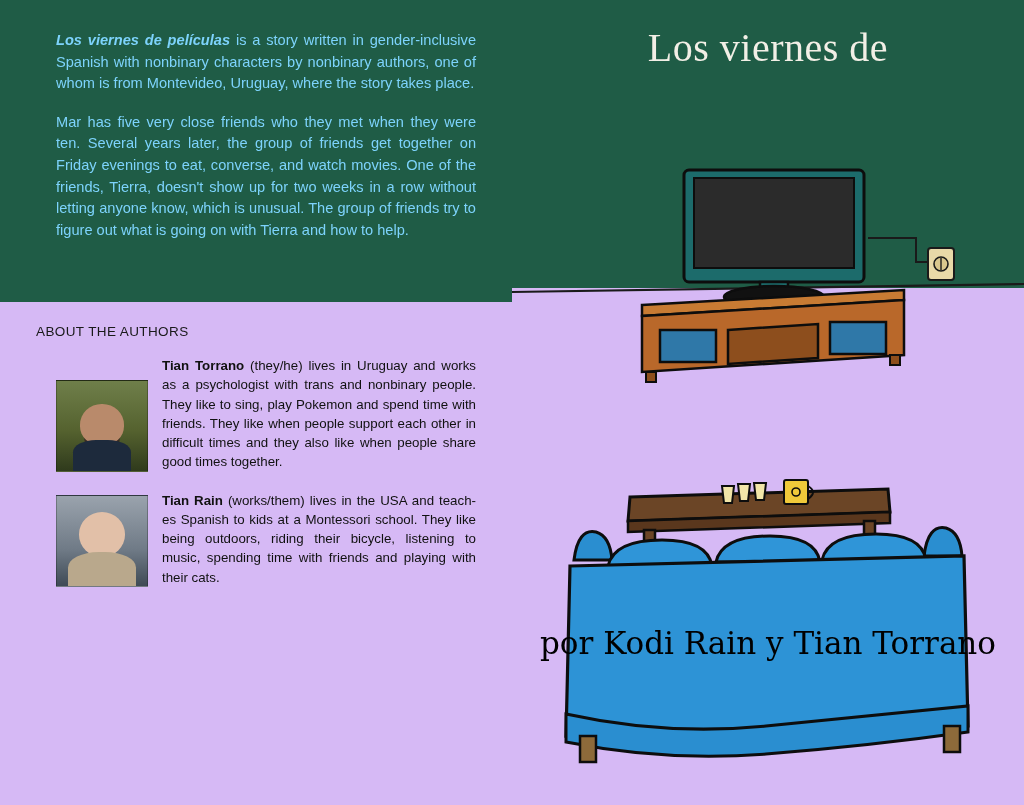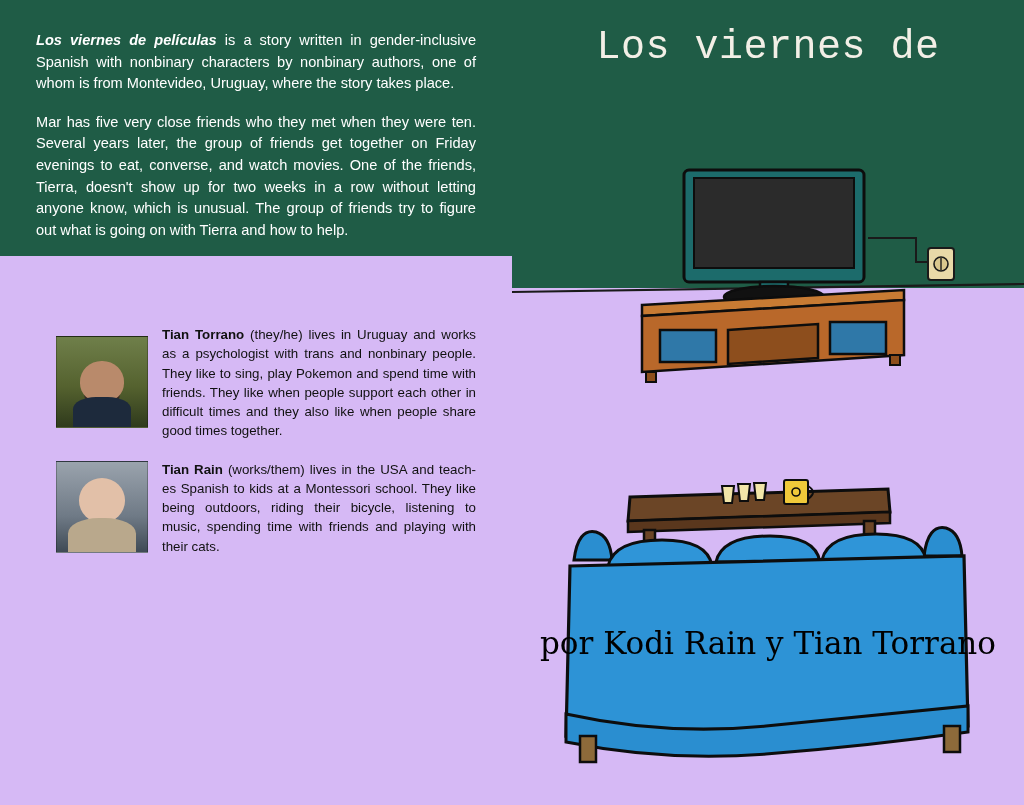--- a/index.html
+++ b/index.html
@@ -17,23 +17,24 @@
 
   
   .left-col {
     position: absolute;
     left: 0; top: 0;
     width: 512px; height: 805px;
   }
   .synopsis-block {
     position: absolute;
     left: 0; top: 0;
-    width: 512px; height: 256px;
+    width: 512px; height: 302px;
     background: #1f5c46;
-    color: #ffffff;
+    color: #7dd3fc;
+    padding-left: 20px;
   }
   .synopsis-inner {
     padding: 30px 36px 0 36px;
     font-size: 14.6px;
     line-height: 1.48;
     text-align: justify;
   }
   .synopsis-inner p { margin: 0 0 17px 0; }
   .title-em { font-style: italic; font-weight: bold; }
 
@@ -44,21 +45,21 @@
     padding: 22px 36px 0 36px;
   }
   .authors-heading {
     font-size: 13.5px;
     letter-spacing: .4px;
     color: #1a1a1a;
     margin-bottom: 16px;
   }
   .author-row {
     display: flex;
-    align-items: center;
+    align-items: flex-end;
     margin-bottom: 18px;
     padding-left: 20px;
   }
   .author-photo {
     width: 92px; height: 92px;
     flex: 0 0 92px;
     margin-right: 14px;
     border: 1px solid rgba(0,0,0,.25);
     position: relative;
     overflow: hidden;
@@ -121,21 +122,21 @@
     left: 0; top: 0;
     width: 512px; height: 300px;
     background: #1f5c46;
   }
   .cover-title {
     position: absolute;
     left: 512px; top: 24px;
     width: 512px;
     text-align: center;
     color: #f2efe6;
-    font-family: Liberation Mono, monospace;
+    font-family: Liberation Serif, serif;
     font-size: 40px;
     line-height: 1.18;
     letter-spacing: .5px;
     z-index: 6;
   }
   .byline {
     position: absolute;
     left: 512px; top: 625px;
     width: 512px;
     text-align: center;
@@ -158,20 +159,21 @@
   <div class="left-col">
 
     <div class="synopsis-block">
       <div class="synopsis-inner">
         <p><span class="title-em">Los viernes de películas</span><span> is a story written in gender-inclusive Spanish with nonbinary characters by nonbinary authors, one of whom is from Montevideo, Uruguay, where the story takes place.</span></p>
         <p>Mar has five very close friends who they met when they were ten. Several years later, the group of friends get together on Friday evenings to eat, converse, and watch movies. One of the friends, Tierra, doesn't show up for two weeks in a row without letting anyone know, which is unusual. The group of friends try to figure out what is going on with Tierra and how to help.</p>
       </div>
     </div>
 
     <div class="authors-section">
+      <div class="authors-heading">ABOUT THE AUTHORS</div>
 
       <div class="author-row">
         <div class="author-photo ph1"></div>
         <div class="author-bio">
           <b>Tian Torrano</b><span> (they/he)</span><span> lives in Uruguay and works as a psychologist with trans and nonbinary people. They like to sing, play Pokemon and spend time with friends. They like when people support each other in difficult times and they also like when people share good times together.</span>
         </div>
       </div>
 
       <div class="author-row">
         <div class="author-photo ph2"></div>

